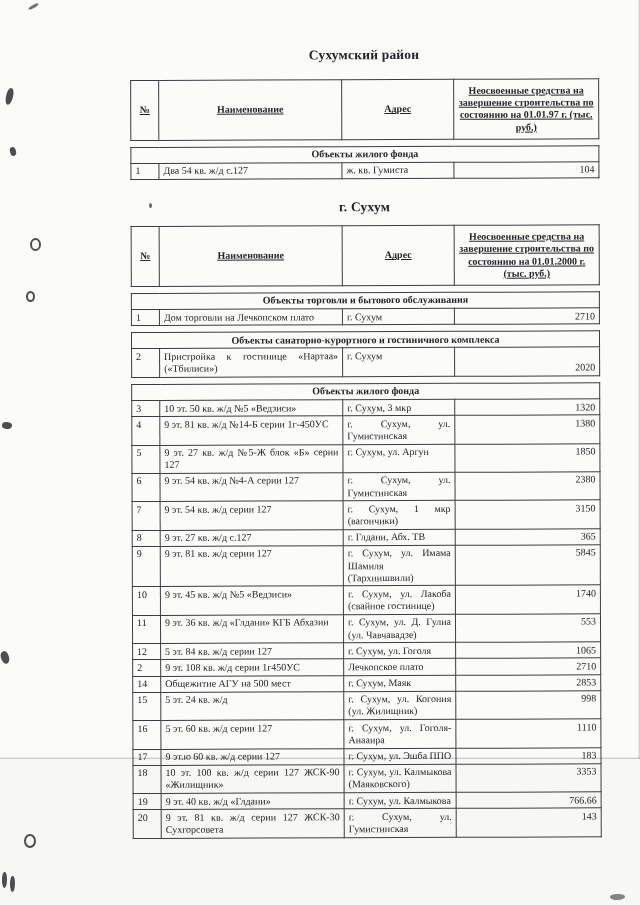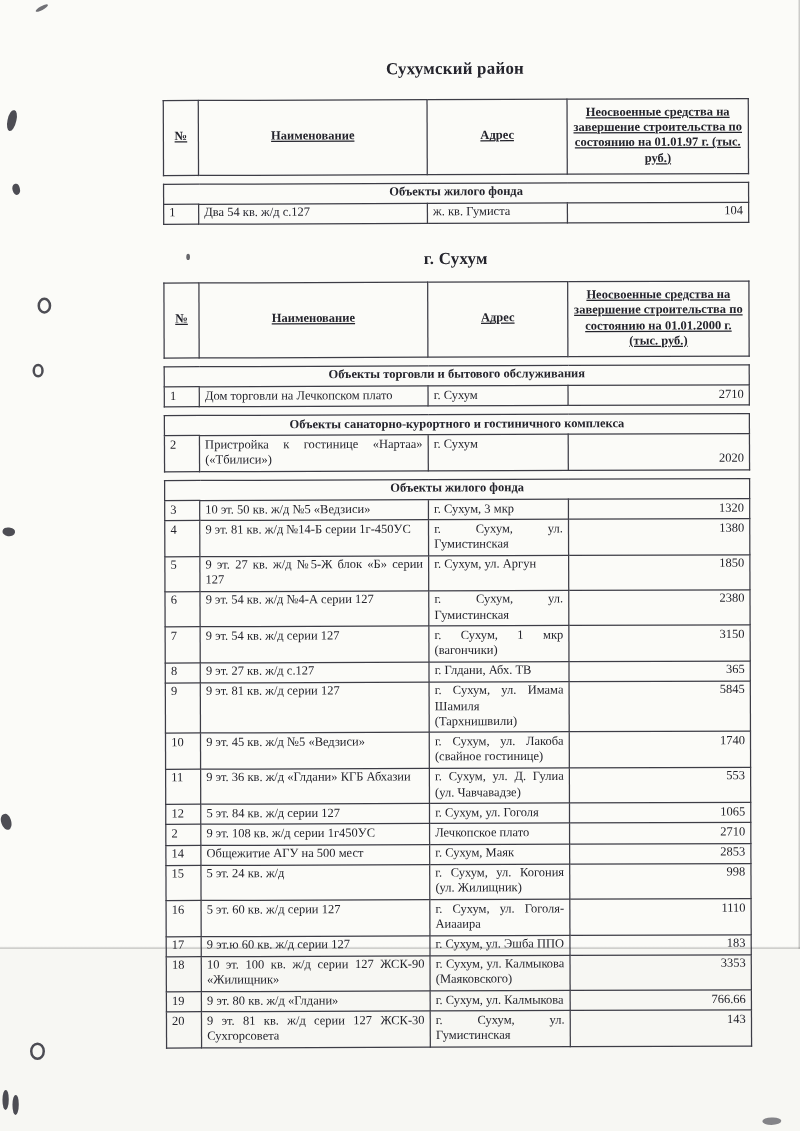--- a/index.html
+++ b/index.html
@@ -311,21 +311,21 @@
               <td class="cell-amt">183</td>
             </tr>
             <tr>
               <td class="cell-num">18</td>
               <td class="cell-name">10 эт. 100 кв. ж/д серии 127 ЖСК-90 «Жилищник»</td>
               <td class="cell-addr">г. Сухум, ул. Калмыкова (Маяковского)</td>
               <td class="cell-amt">3353</td>
             </tr>
             <tr>
               <td class="cell-num">19</td>
-              <td class="cell-name">9 эт. 80 кв. ж/д «Глдани»</td>
+              <td class="cell-name">9 эт. 40 кв. ж/д «Глдани»</td>
               <td class="cell-addr">г. Сухум, ул. Калмыкова</td>
               <td class="cell-amt">766.66</td>
             </tr>
             <tr>
               <td class="cell-num">20</td>
               <td class="cell-name">9 эт. 81 кв. ж/д серии 127 ЖСК-30 Сухгорсовета</td>
               <td class="cell-addr">г. Сухум, ул. Гумистинская</td>
               <td class="cell-amt">143</td>
             </tr>
           </tbody>

